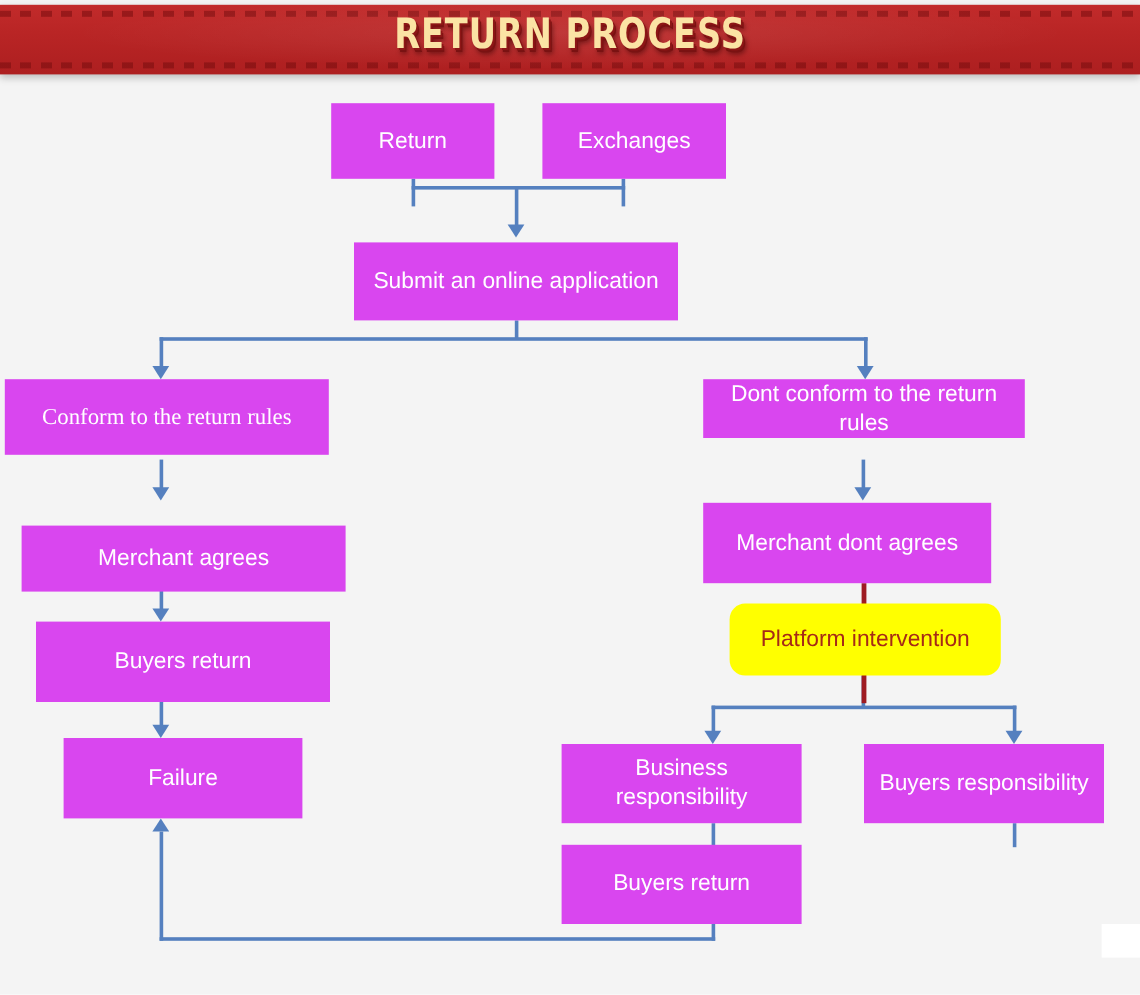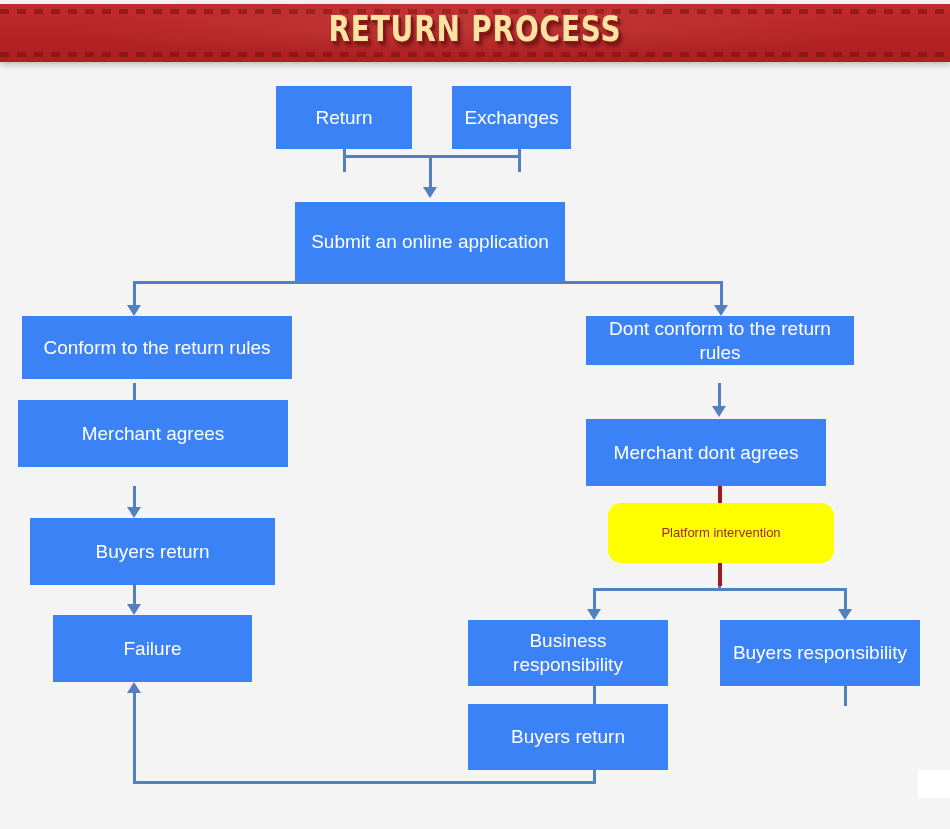--- a/index.html
+++ b/index.html
@@ -65,29 +65,29 @@
   .node {
     position: absolute;
     box-sizing: border-box;
     display: flex;
     align-items: center;
     justify-content: center;
     text-align: center;
     color: #ffffff;
     font-size: 19px;
     line-height: 24px;
-    background: #3b82f6;
+    background: #d946ef;
     padding: 2px 6px;
     z-index: 4;
   }
   .node.yellow {
     background: #ffff00;
     color: #a62a17;
     border-radius: 13px;
-    font-size: 13px;
+    font-size: 19px;
   }
 
   
   .ln {
     position: absolute;
     background: #5580bf;
     z-index: 2;
   }
   .ln.red { background: #9e1b22; z-index: 3; }
   .arrow {
@@ -164,29 +164,29 @@
   <div class="ln" style="left:593px; top:686px; width:3px; height:20px;"></div>
   <div class="ln" style="left:844px; top:686px; width:3px; height:20px;"></div>
 
   <div class="ln" style="left:593px; top:770px; width:3px; height:14px;"></div>
   <div class="ln" style="left:133px; top:781px; width:463px; height:3px;"></div>
   <div class="ln" style="left:133px; top:693px; width:3px; height:91px;"></div>
   <div class="arrow up" style="left:127px; top:682px;"></div>
 
   <div class="node" style="left:276px; top:86px; width:136px; height:63px;">Return</div>
 
-  <div class="node" style="left:452px; top:86px; width:119px; height:63px;">Exchanges</div>
-
-  <div class="node" style="left:295px; top:202px; width:270px; height:79px;">Submit an online application</div>
-
-  <div class="node" style="left:22px; top:316px; width:270px; height:63px;">Conform to the return rules</div>
+  <div class="node" style="left:452px; top:86px; width:153px; height:63px;">Exchanges</div>
+
+  <div class="node" style="left:295px; top:202px; width:270px; height:65px;">Submit an online application</div>
+
+  <div class="node" style="left:4px; top:316px; width:270px; height:63px;font-family:Liberation Serif, serif;">Conform to the return rules</div>
 
   <div class="node" style="left:586px; top:316px; width:268px; height:49px;">Dont conform to the return rules</div>
 
-  <div class="node" style="left:18px; top:400px; width:270px; height:67px;">Merchant agrees</div>
+  <div class="node" style="left:18px; top:438px; width:270px; height:55px;">Merchant agrees</div>
 
   <div class="node" style="left:586px; top:419px; width:240px; height:67px;">Merchant dont agrees</div>
 
   <div class="node yellow" style="left:608px; top:503px; width:226px; height:60px;">Platform intervention</div>
 
   <div class="node" style="left:30px; top:518px; width:245px; height:67px;">Buyers return</div>
 
   <div class="node" style="left:468px; top:620px; width:200px; height:66px;">Business responsibility</div>
 
   <div class="node" style="left:720px; top:620px; width:200px; height:66px;">Buyers responsibility</div>

